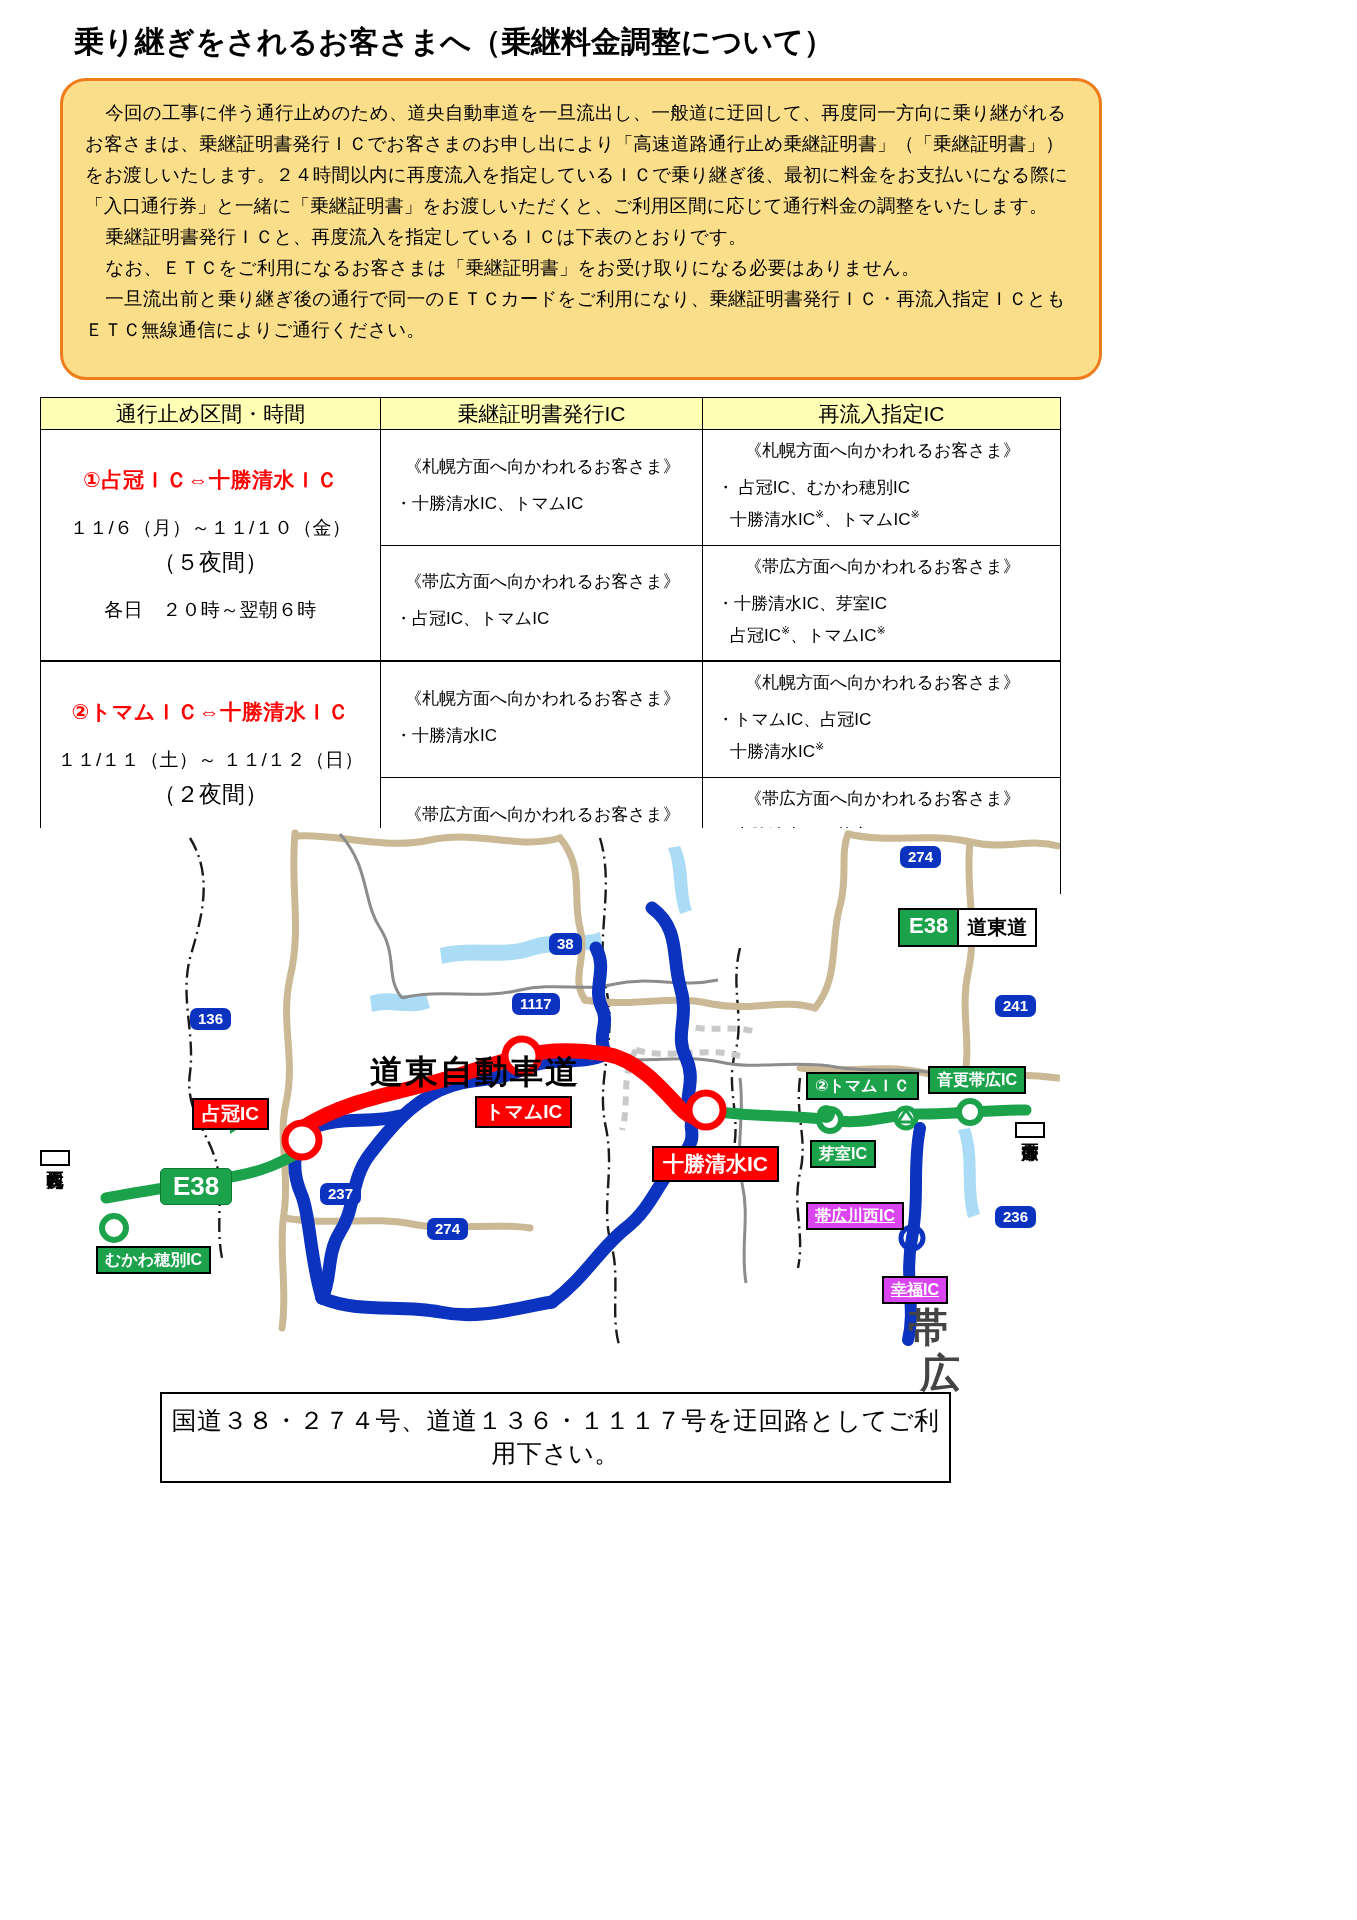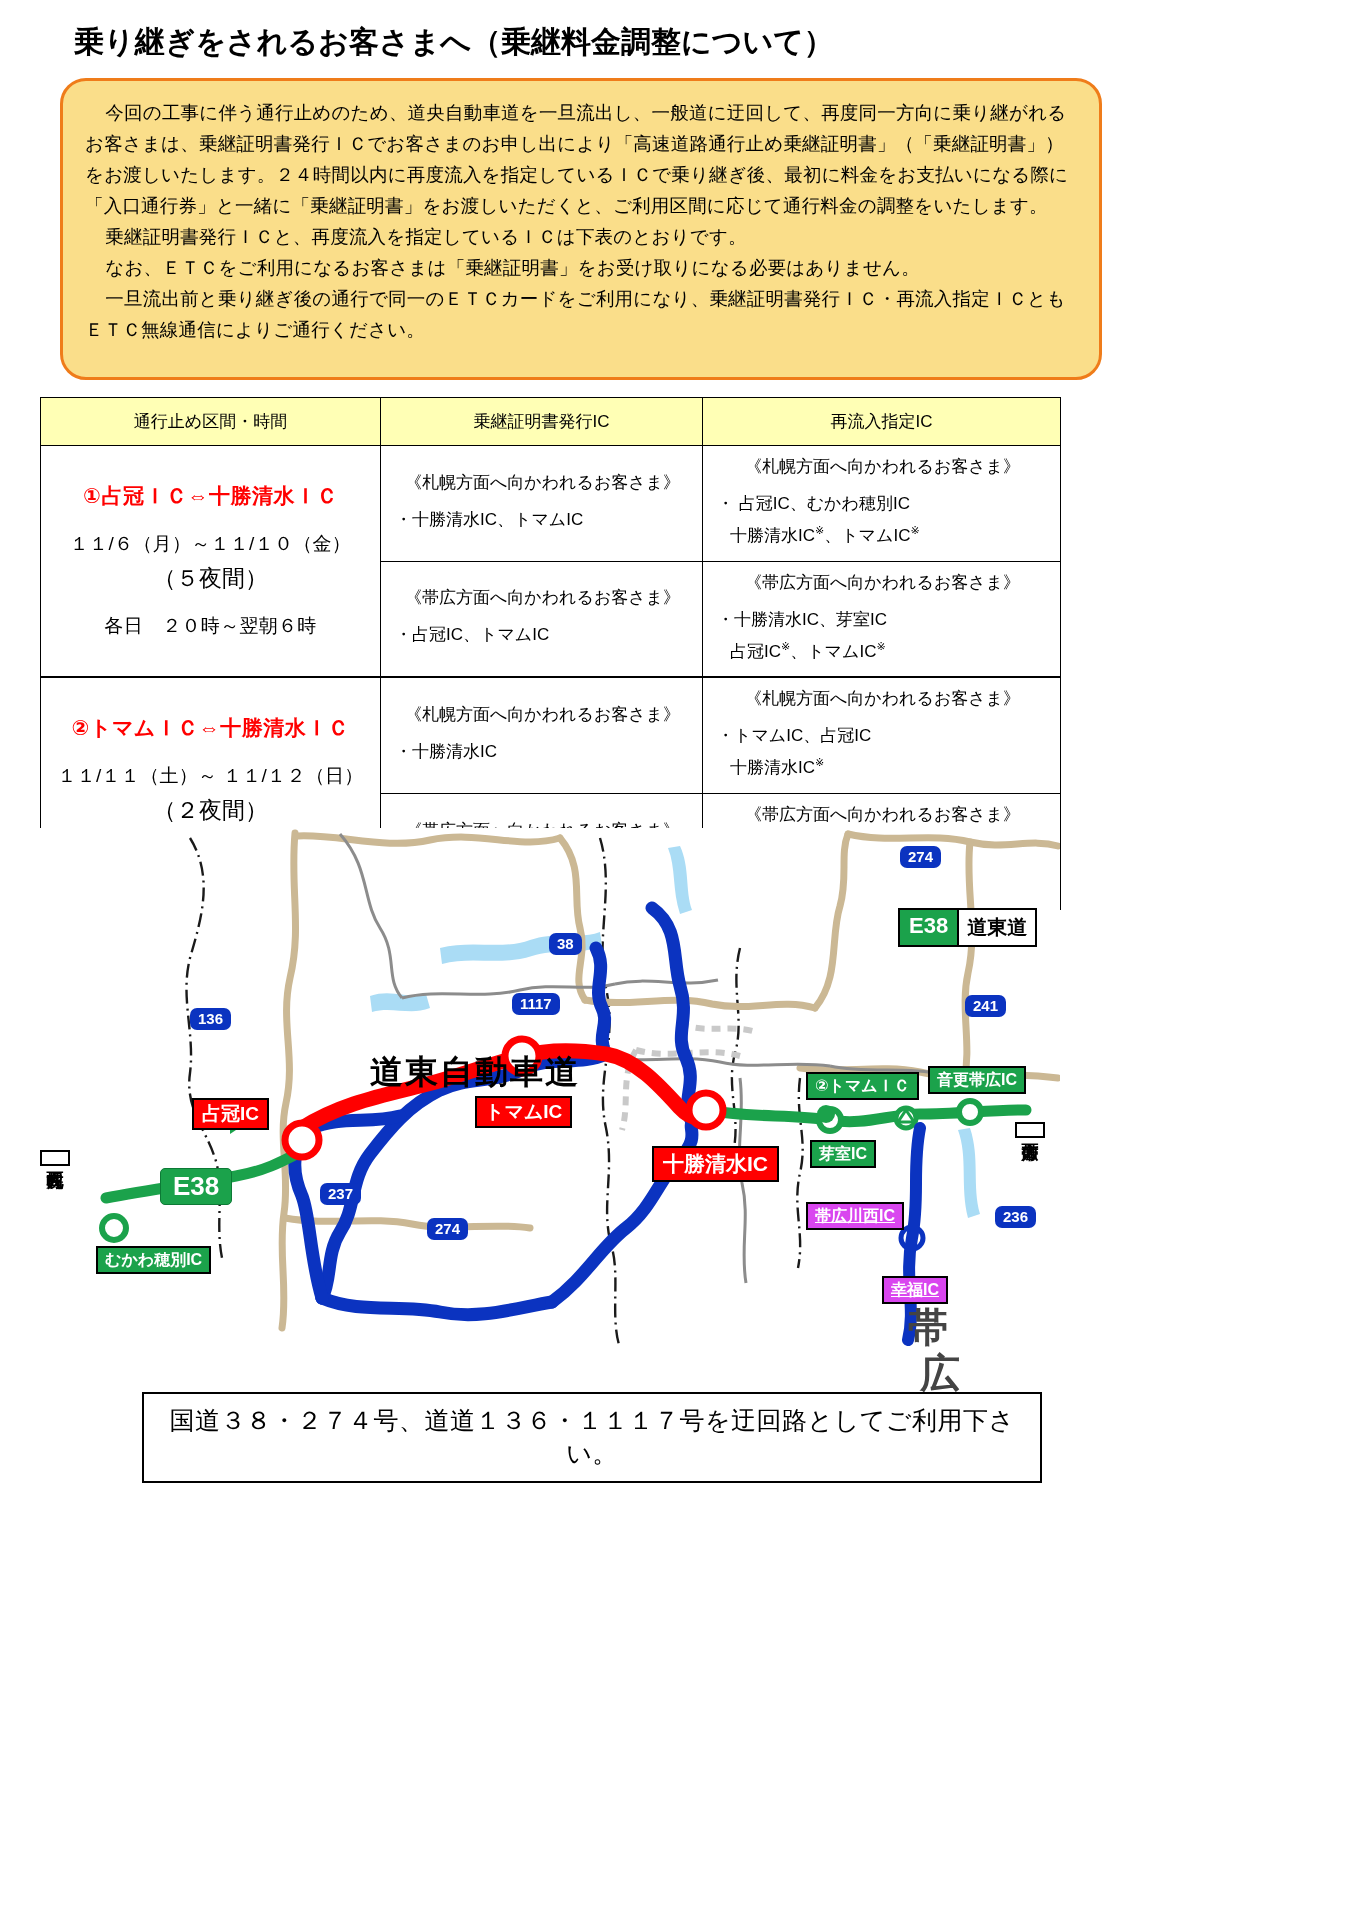--- a/index.html
+++ b/index.html
@@ -54,22 +54,22 @@
     border-collapse: collapse;
     table-layout: fixed;
   }
   .ic-table td, .ic-table th {
     border: 1px solid #000;
     vertical-align: middle;
   }
   .ic-table thead th {
     background: #ffffb5;
     font-weight: normal;
-    font-size: 17px;
-    height: 48px;
+    font-size: 21px;
+    height: 32px;
     text-align: center;
   }
   .col-a { width: 340px; }
   .col-b { width: 322px; }
   .col-c { width: 358px; }
 
   .sect-cell {
     text-align: center;
     padding: 2px 4px;
     line-height: 34px;
@@ -172,23 +172,23 @@
     display: flex;
     align-items: stretch;
     border: 2px solid #000;
   }
   .e38box .a { background:#1ba24b; color:#fff; font-weight:bold; font-size:22px; padding:3px 9px; }
   .e38box .b { background:#fff; color:#000; font-weight:bold; font-size:20px; padding:4px 8px; border-left:2px solid #000;}
 
   
   .footer-caption {
     position: absolute;
-    left: 142px;
+    left: 160px;
     top: 1392px;
-    width: 900px;
+    width: 791px;
     border: 2px solid #000;
     text-align: center;
     font-size: 25px;
     padding: 10px 0 11px 0;
     letter-spacing: 0.5px;
     background: #fff;
   }
 </style>
 </head>
 <body>
@@ -380,21 +380,21 @@
 
   <div class="citylabel" style="left:868px; top:472px;">帯</div>
   <div class="citylabel" style="left:880px; top:518px;">広</div>
 
   <div class="shield" style="left:150px; top:180px;">136</div>
   <div class="shield" style="left:472px; top:165px;">1117</div>
   <div class="shield" style="left:509px; top:105px;">38</div>
   <div class="shield" style="left:280px; top:355px;">237</div>
   <div class="shield" style="left:387px; top:390px;">274</div>
   <div class="shield" style="left:860px; top:18px;">274</div>
-  <div class="shield" style="left:925px; top:167px;">241</div>
+  <div class="shield" style="left:955px; top:167px;">241</div>
   <div class="shield" style="left:955px; top:378px;">236</div>
 
   <div class="e38badge" style="left:120px; top:340px;">E38</div>
   <div class="e38box" style="left:858px; top:80px;">
     <span class="a">E38</span>
     <span class="b">道東道</span>
   </div>
 
   <div class="lbl red-sm" style="left:152px; top:270px;">占冠IC</div>
   <div class="lbl red-sm" style="left:435px; top:268px;">トマムIC</div>

